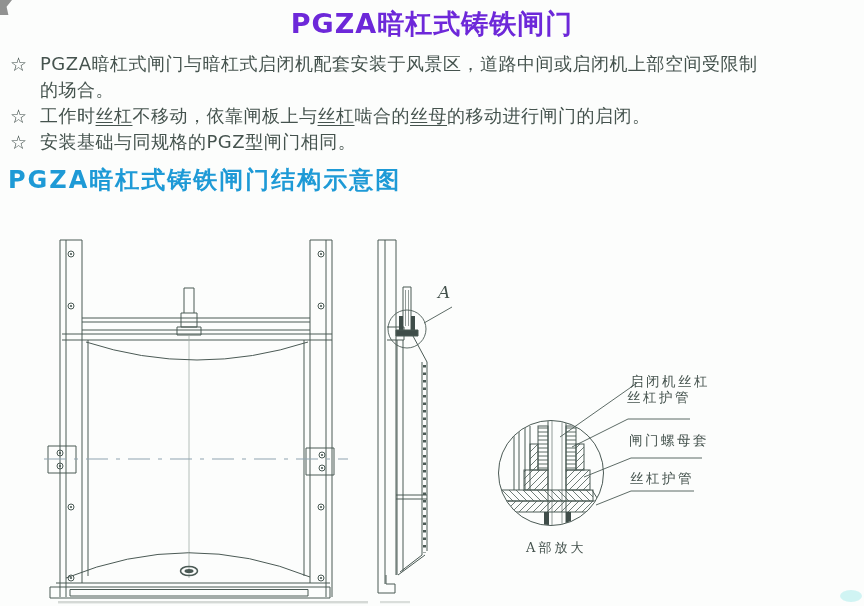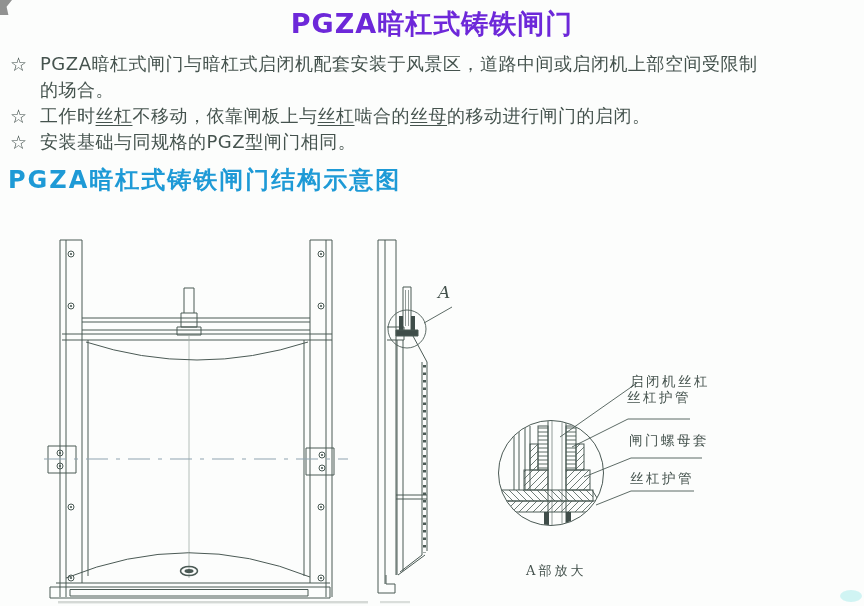--- a/index.html
+++ b/index.html
@@ -43,21 +43,21 @@
     position:absolute;
     font-family:"DejaVu Serif","Liberation Serif",serif;
     font-size:13.5px; letter-spacing:2.5px; color:#44524d; white-space:nowrap;
   }
   .detail-marker {
     position:absolute; left:438px; top:56px;
     font-family:"DejaVu Serif","Liberation Serif",serif;
     font-style:italic; font-size:17px; color:#44524d;
   }
   .detail-caption {
-    position:absolute; left:526px; top:336px;
+    position:absolute; left:526px; top:313px;
     font-family:"DejaVu Serif","Liberation Serif",serif;
     font-size:13px; letter-spacing:3px; color:#44524d;
   }
   .lbl0 { left:630px; top:147px; }
   .lbl1 { left:627px; top:163px; }
   .lbl2 { left:629px; top:206px; }
   .lbl3 { left:630px; top:244px; }
   .cyan-smudge {
     position:absolute; right:2px; bottom:4px; width:22px; height:12px;
     background:#bdf0ef; opacity:.7; border-radius:50%;

